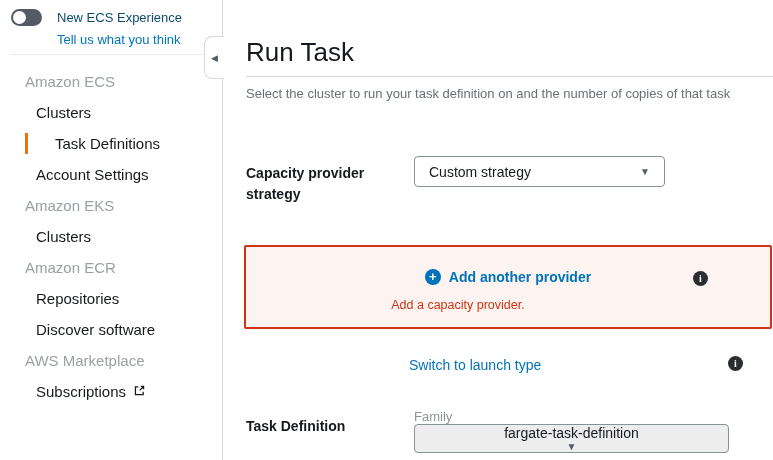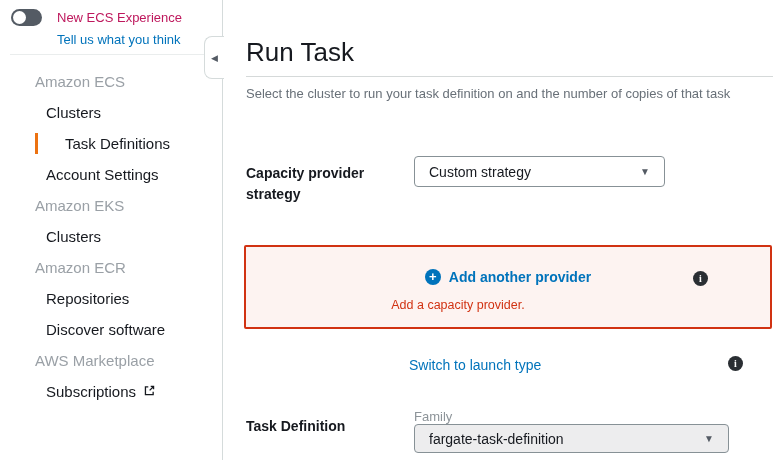--- a/index.html
+++ b/index.html
@@ -42,41 +42,40 @@
   .toggle .knob {
     position: absolute;
     left: 2px; top: 2px;
     width: 13px; height: 13px;
     background: #fff;
     border-radius: 50%;
   }
   .toggle-label {
     margin-left: 15px;
     font-size: 13px;
-    color: #be185d;
+    color: #0c4a6e;
   }
   .feedback-row { padding: 3px 0 0 57px; height: 21px; }
   .feedback-link {
     font-size: 13px;
     color: #0073bb;
     text-decoration: none;
     cursor: pointer;
   }
   .sidebar-hr {
     border: none;
     border-top: 1px solid #eaeded;
     margin: 6px 10px 0 10px;
   }
   .nav { padding-top: 11px; }
   .nav-row {
     height: 31px;
     display: flex;
     align-items: center;
     font-size: 15px;
-    margin-left: 10px;
   }
   .nav-header { padding-left: 25px; color: #9aa0a6; }
   .nav-item { padding-left: 36px; color: #16191f; cursor: pointer; position: relative; }
   .nav-item.active { font-weight: normal; padding-left: 55px; }
   .nav-item.active .active-bar {
     position: absolute;
     left: 25px; top: 5px; bottom: 5px;
     width: 3px;
     background: #ec7211;
   }
@@ -232,20 +231,21 @@
     width: 315px;
     height: 29px;
     background: #ededee;
     border: 1px solid #879196;
     border-radius: 4px;
     display: flex;
     align-items: center;
     padding: 0 14px;
     font-size: 14px;
     cursor: pointer;
+    flex-direction: column;
   }
 </style>
 </head>
 <body>
 
 <div class="app">
 
   <aside class="sidebar">
     <div class="toggle-row">
       <span class="toggle">

